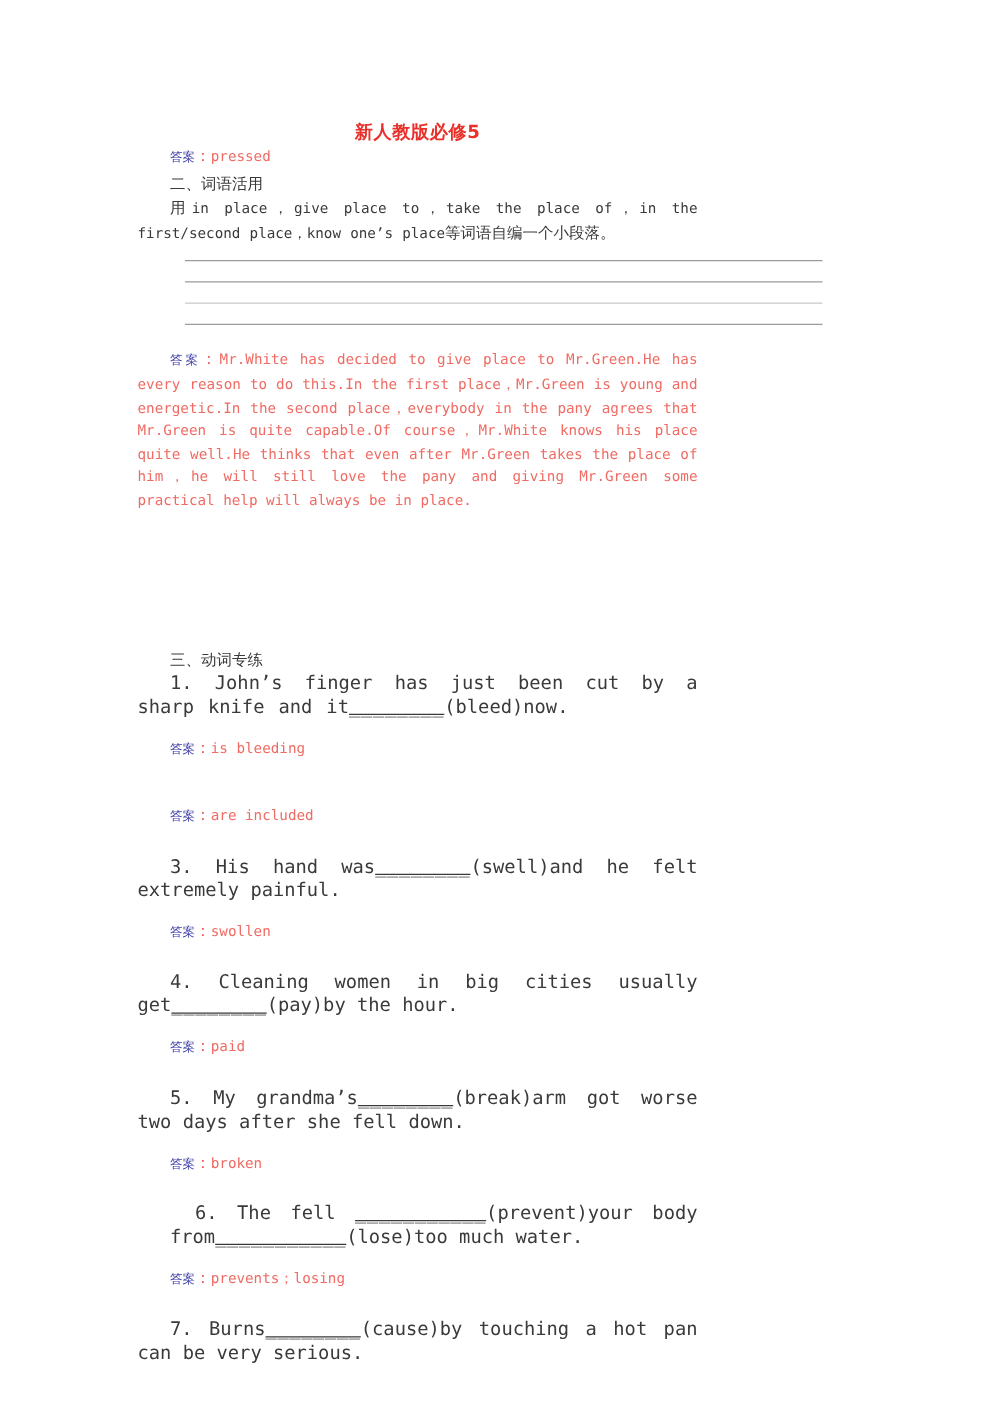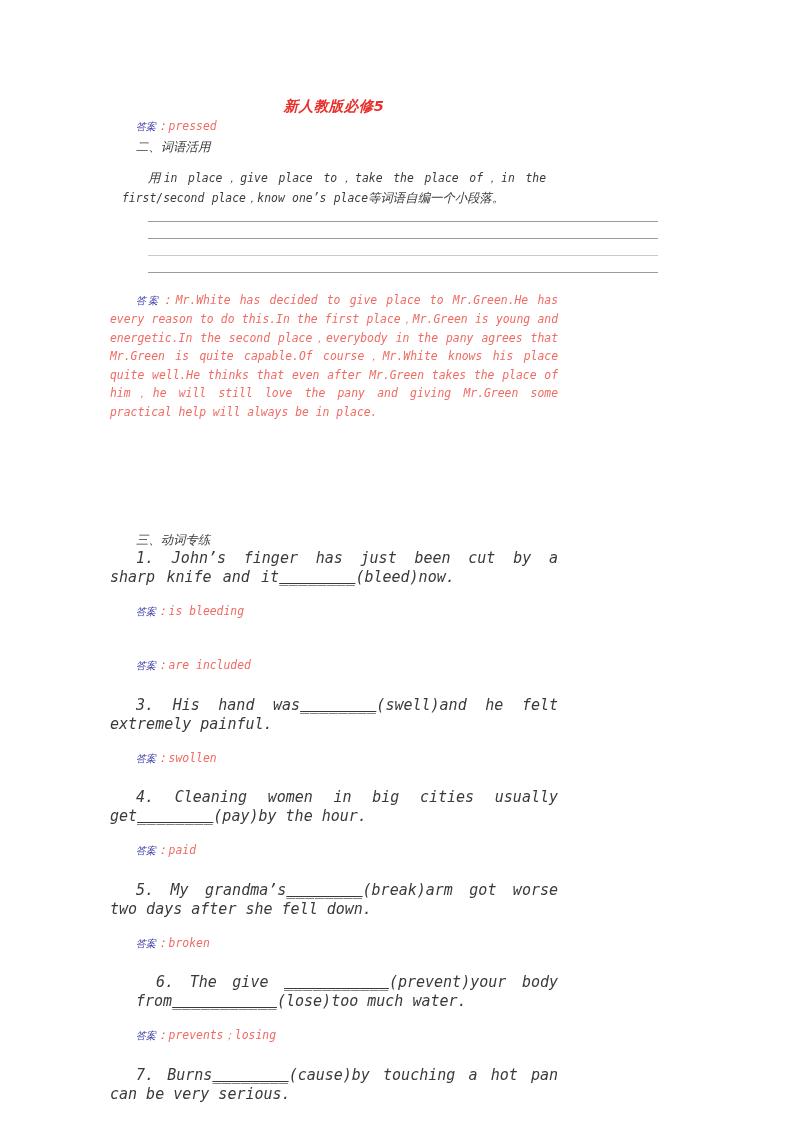--- a/index.html
+++ b/index.html
@@ -14,21 +14,20 @@
     color: #333333;
     position: relative;
     overflow: hidden;
   }
   .page {
     position: relative;
     width: 668px;
     height: 1132px;
     box-sizing: border-box;
     padding: 0 110px 0 110px;
-    font-style: italic;
   }
   .doc-title {
     text-align: center;
     color: #e8312a;
     font-weight: bold;
     font-size: 14.5px;
     font-family: "DejaVu Sans", "Liberation Sans", sans-serif;
     letter-spacing: 0.5px;
     margin: 0;
     padding-top: 96px;
@@ -57,21 +56,21 @@
   }
   .sec-head {
     margin: 0;
     text-indent: 26px;
     font-family: "DejaVu Sans", "Liberation Sans", sans-serif;
     font-size: 12.4px;
     line-height: 19px;
     color: #3a3a3a;
   }
   .prompt {
-    margin: 12px;
+    margin: 0;
     text-indent: 26px;
     text-align: justify;
     text-align-last: left;
     font-size: 11.4px;
     line-height: 19.5px;
     font-family: "DejaVu Sans Mono", "Liberation Mono", monospace;
     color: #3a3a3a;
     word-spacing: 0.5px;
   }
   .prompt .cjk {
@@ -204,21 +203,21 @@
       <span>My grandma’s</span><span class="u">________</span><span>(break)arm got worse two days after she fell down.</span>
     </p>
     <div class="gap-sm"></div>
     <p class="answer-line">
       <span class="ans-label">答案</span><span class="ans-colon">：</span><span class="ans-text">broken</span>
     </p>
 
     <div class="gap-md"></div>
     <p class="q indent2">
       <span>6.</span>
-      <span>The give </span><span class="u">___________</span><span>(prevent)your body from</span><span class="u">___________</span><span>(lose)too much water.</span>
+      <span>The fell </span><span class="u">___________</span><span>(prevent)your body from</span><span class="u">___________</span><span>(lose)too much water.</span>
     </p>
     <div class="gap-sm"></div>
     <p class="answer-line">
       <span class="ans-label">答案</span><span class="ans-colon">：</span><span class="ans-text">prevents；losing</span>
     </p>
 
     <div class="gap-md"></div>
     <p class="q">
       <span>7.</span>
       <span>Burns</span><span class="u">________</span><span>(cause)by touching a hot pan can be very serious.</span>

